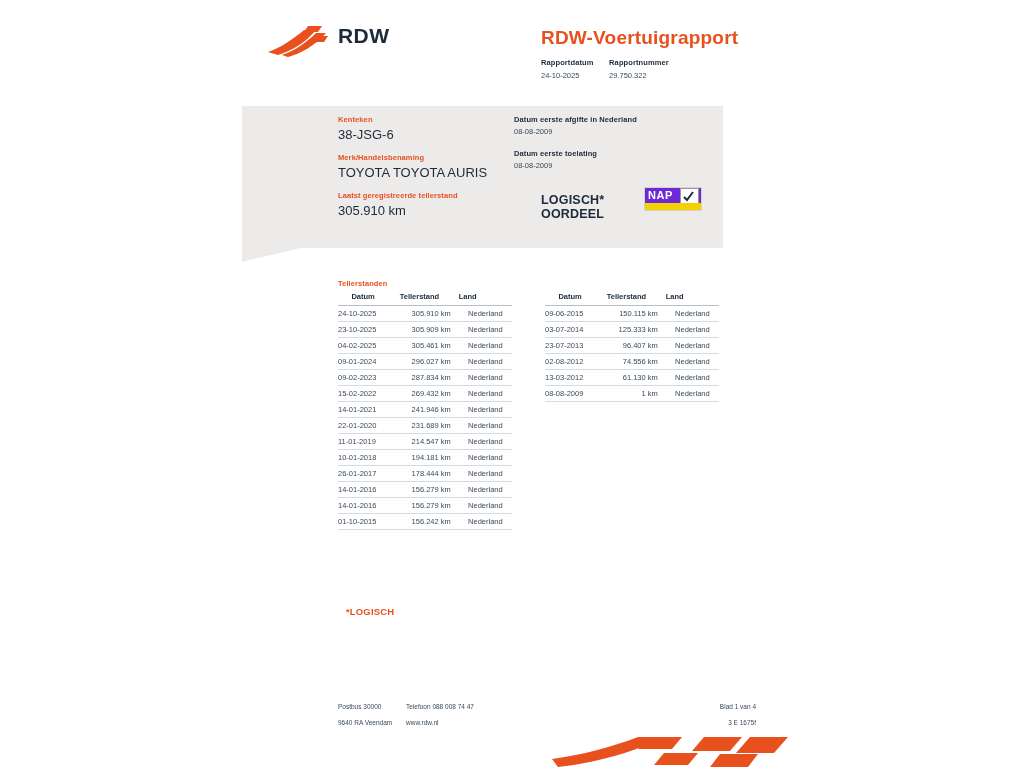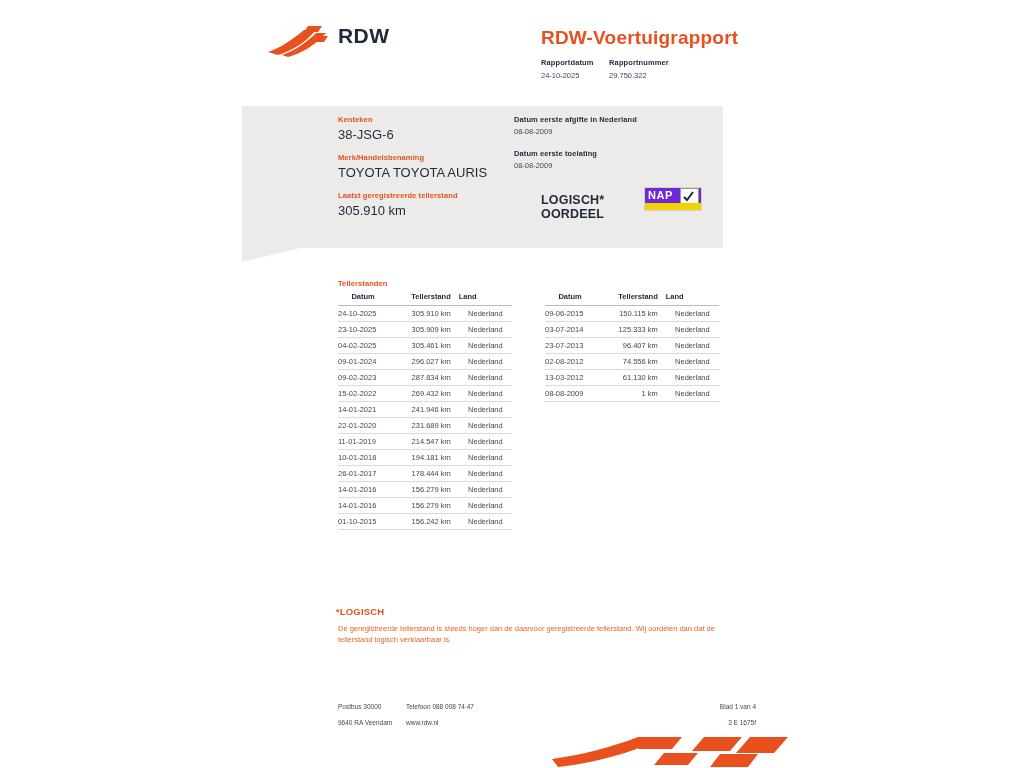--- a/index.html
+++ b/index.html
@@ -199,36 +199,36 @@
   table.odo.right { left: 545px; top: 292px; width: 174px; }
 
   table.odo th {
     font-size: 7.5px;
     font-weight: bold;
     color: #1c2a3a;
     text-align: center;
     padding: 0 0 4px 0;
     border-bottom: 1px solid #b9bdc2;
   }
-  table.odo th.num { text-align: right; padding-right: 8px; }
+  table.odo th.num { text-align: center; padding-right: 8px; }
   table.odo th.land { text-align: left; }
 
   table.odo td {
     padding: 3px 0 3px 0;
     border-bottom: 1px solid #d8dbde;
     white-space: nowrap;
   }
   table.odo td.date { width: 52px; }
   table.odo td.num  { text-align: right; padding-right: 8px; width: 66px; }
   table.odo td.land { text-align: center; width: 56px; }
 
   
   .note-title {
     position: absolute;
-    left: 336px;
+    left: 346px;
     top: 606px;
     font-size: 9.5px;
     font-weight: bold;
     color: #e8501e;
     letter-spacing: 0.2px;
   }
   .note-title .star { font-size: 9px; }
   .note-body {
     position: absolute;
     left: 338px;
@@ -459,21 +459,20 @@
           <td class="date">08-08-2009</td>
           <td class="num">1 km</td>
           <td class="land">Nederland</td>
         </tr>
     </tbody>
   </table>
 
   <div class="note-title">
     <span class="star">*</span><span>LOGISCH</span>
   </div>
-  <div class="note-body">De geregistreerde tellerstand is steeds hoger dan de daarvoor geregistreerde tellerstand. Wij oordelen dan dat de tellerstand logisch verklaarbaar is.</div>
 
   <div class="footer">
     <div class="footer-row">
       <span class="fcol1">Postbus 30000</span>
       <span class="fcol2">Telefoon 088 008 74 47</span>
     </div>
     <div class="footer-row">
       <span class="fcol1">9640 RA Veendam</span>
       <span class="fcol2">www.rdw.nl</span>
     </div>

